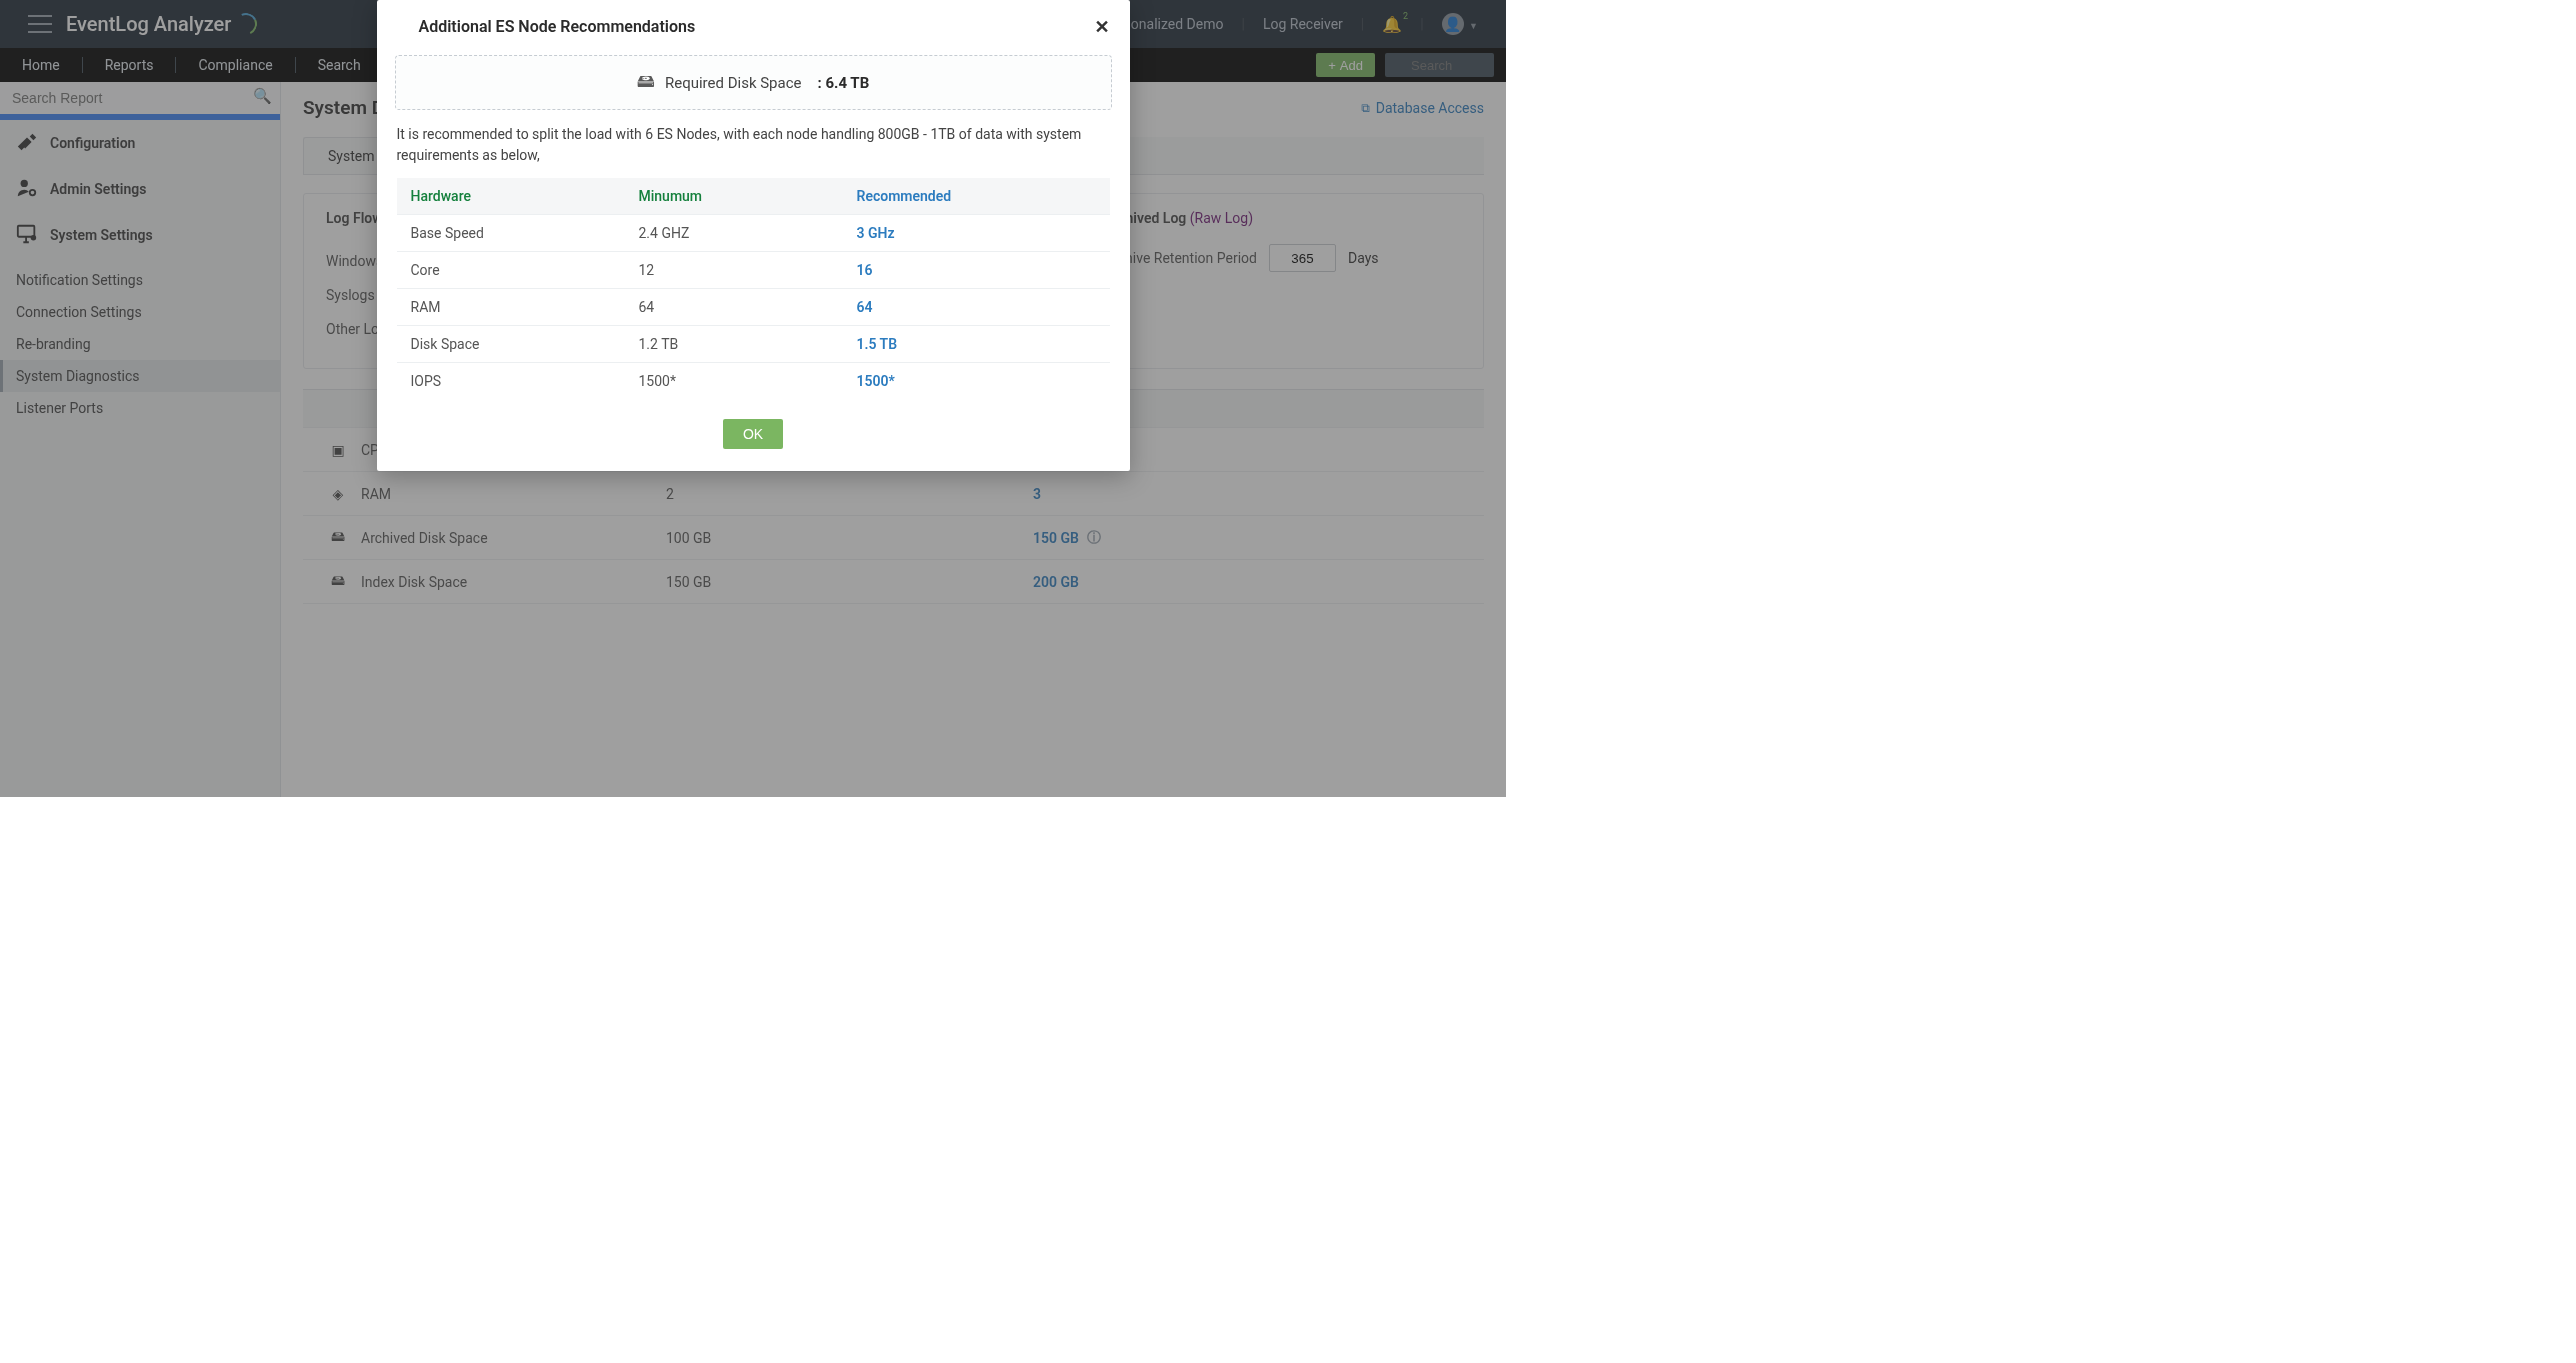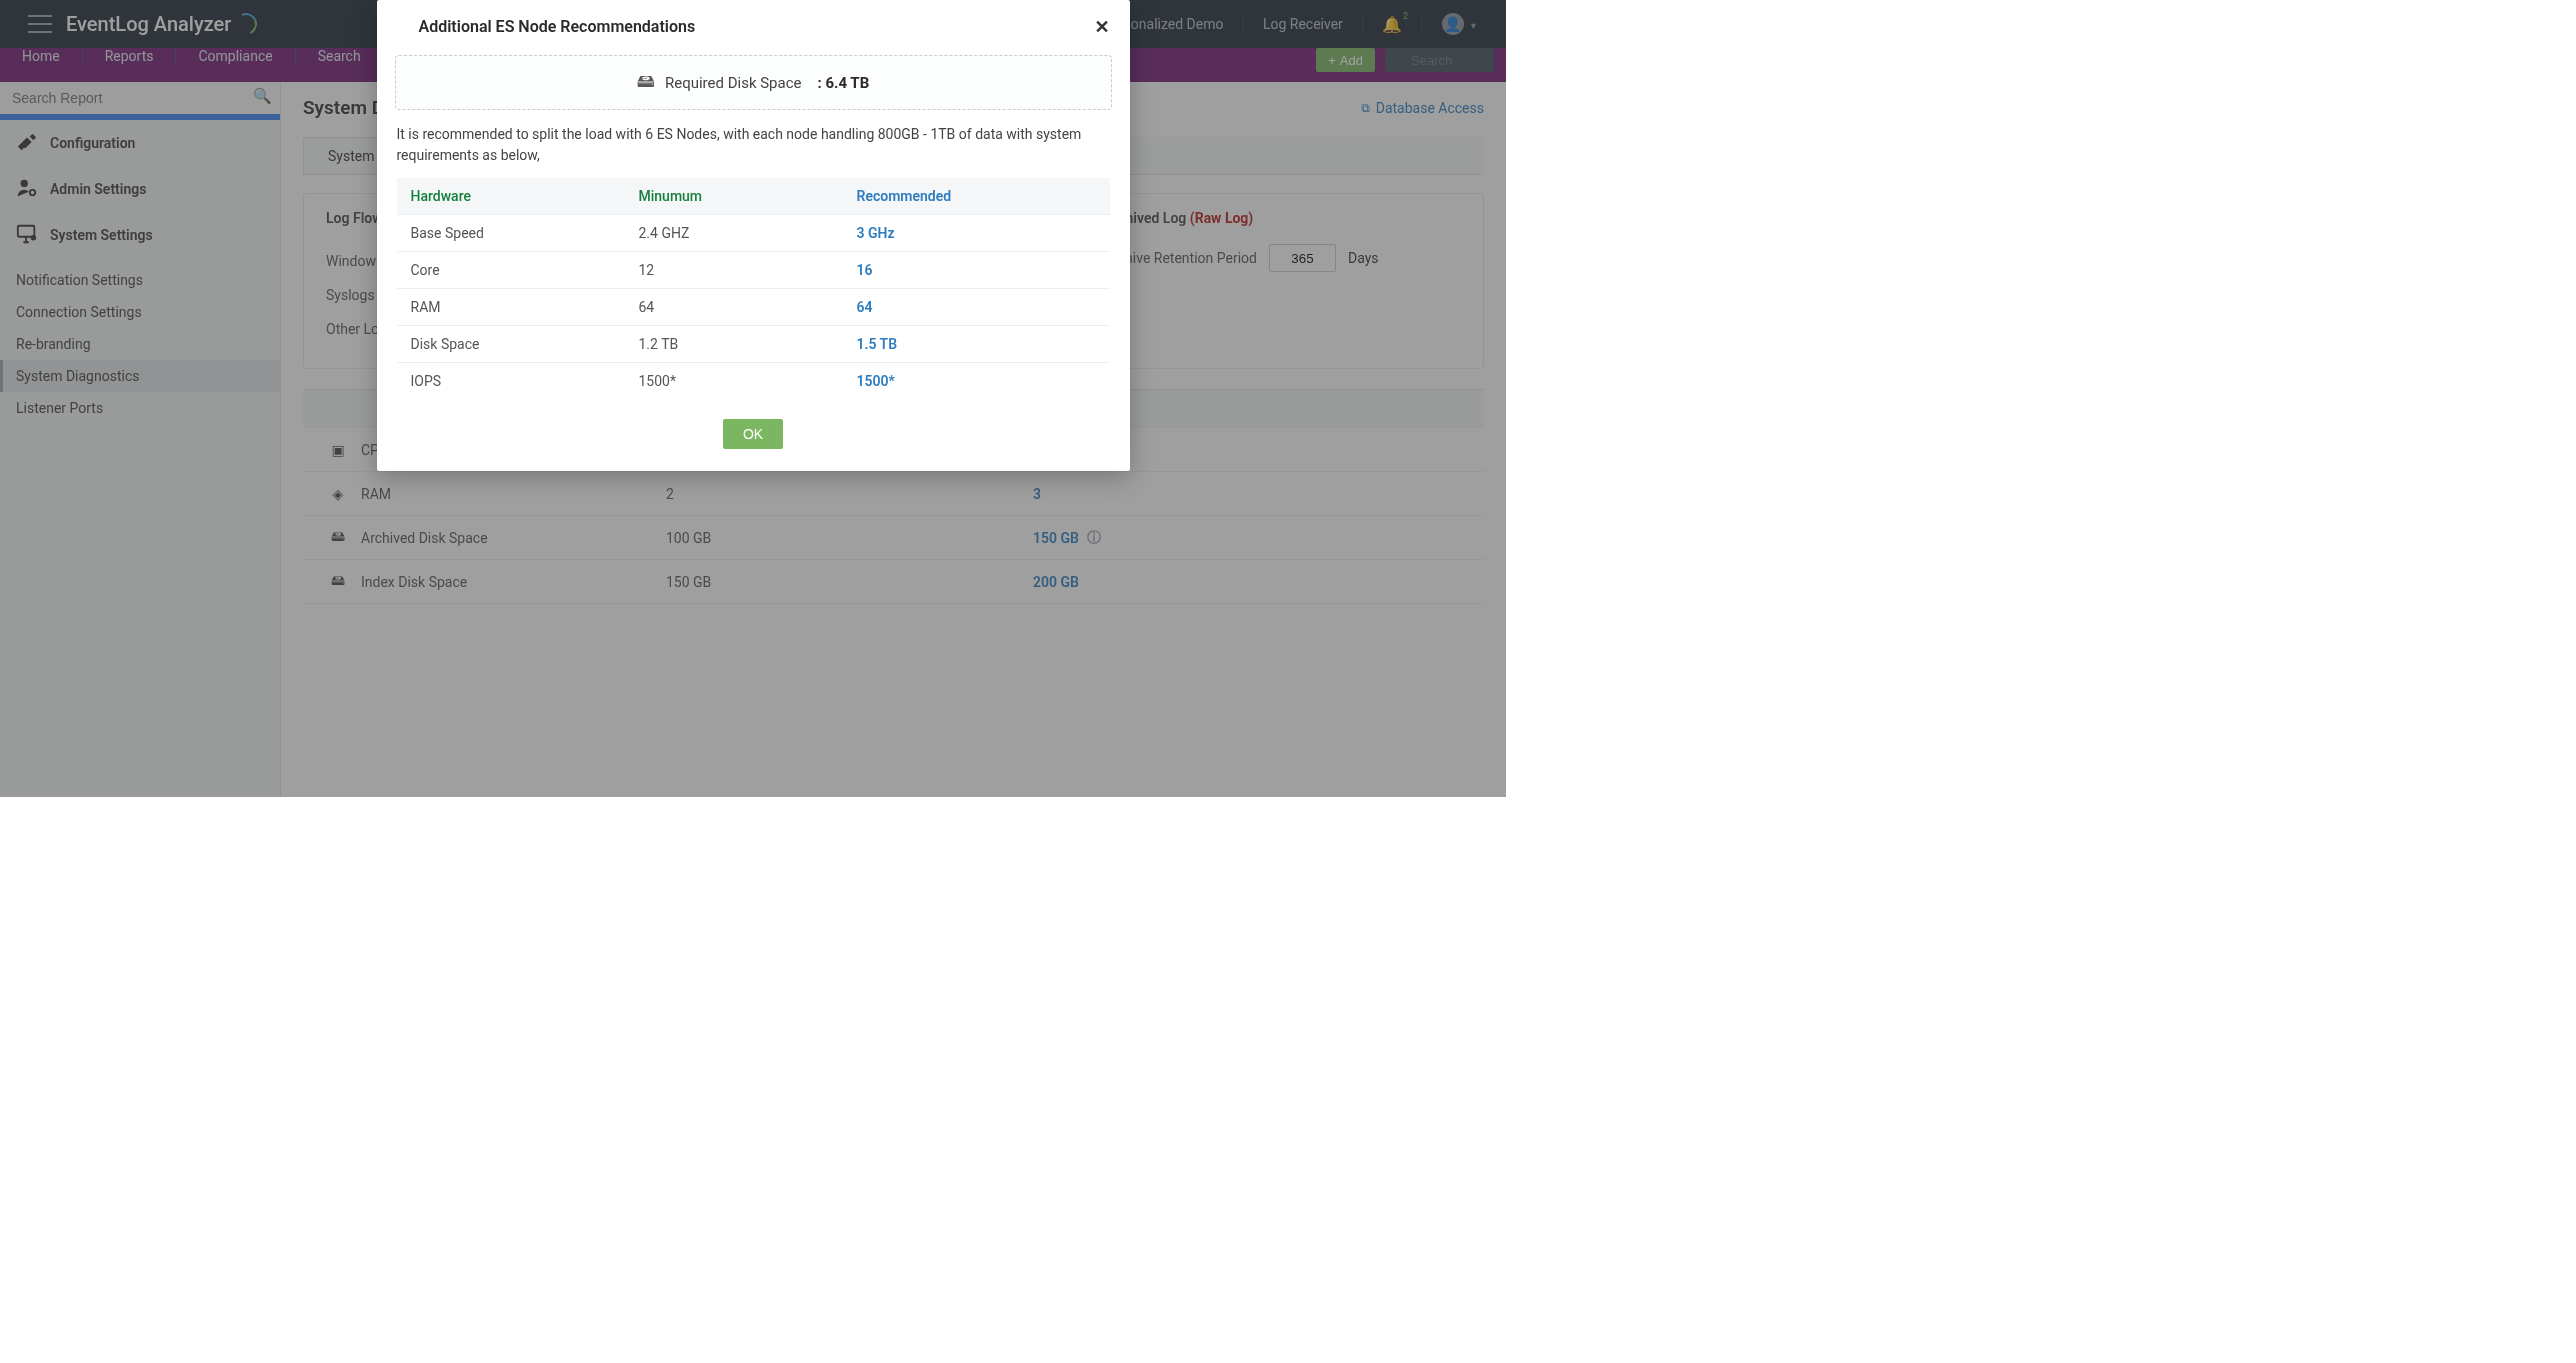--- a/index.html
+++ b/index.html
@@ -31,24 +31,24 @@
   .top-right { margin-left:auto; display:flex; align-items:center; gap:18px; color:#b8c1cc; font-size:14px;}
   .top-right .item { cursor:pointer; }
   .bell { position:relative; font-size:16px; color:#7bb661;}
   .bell sup { font-size:9px; color:#7bb661; position:absolute; top:-4px; right:-6px;}
   .avatar-icon { width:22px; height:22px; border-radius:50%; background:#8a949e; display:inline-flex; align-items:center; justify-content:center; color:#1f2a36; font-size:14px;}
   .caret { font-size:9px; color:#8a949e; margin-left:2px;}
   .sep { color:#3a454f; }
 
   
   .navtabs {
-    background: #701a75;
+    background: #000000;
     height: 34px;
     display:flex;
-    align-items:flex-start;
+    align-items:center;
   }
   .navtabs .tab {
     padding:0 22px;
     display:flex; align-items:center;
     color:#e3e9ee; font-size:14px;
     border-right:1px solid #3e4d58;
     cursor:pointer;
   }
   .nav-right {
     margin-left:auto; display:flex; align-items:center; gap:10px; padding-right:12px;
@@ -273,21 +273,21 @@
               </div>
             <div class="row">
                 <label>Other Logs</label>
               </div>
           </div>
         </div>
         <div style="flex:1;"></div>
         <div style="flex:0 0 357px;">
           <div class="card-title">
             <span>Archived Log</span>
-            <span style="color:#b91c1c; font-weight:700;margin-top:24px;">(Raw Log)</span>
+            <span style="color:#701a75; font-weight:400;margin-top:24px;">(Raw Log)</span>
           </div>
           <div class="ret-block" style="margin-left:0; margin-top:14px;">
             <span style="color:#555;">Archive Retention Period</span>
             <input value="365" style="">
             <span>Days</span>
           </div>
         </div>
       </div>
     </div>
 

